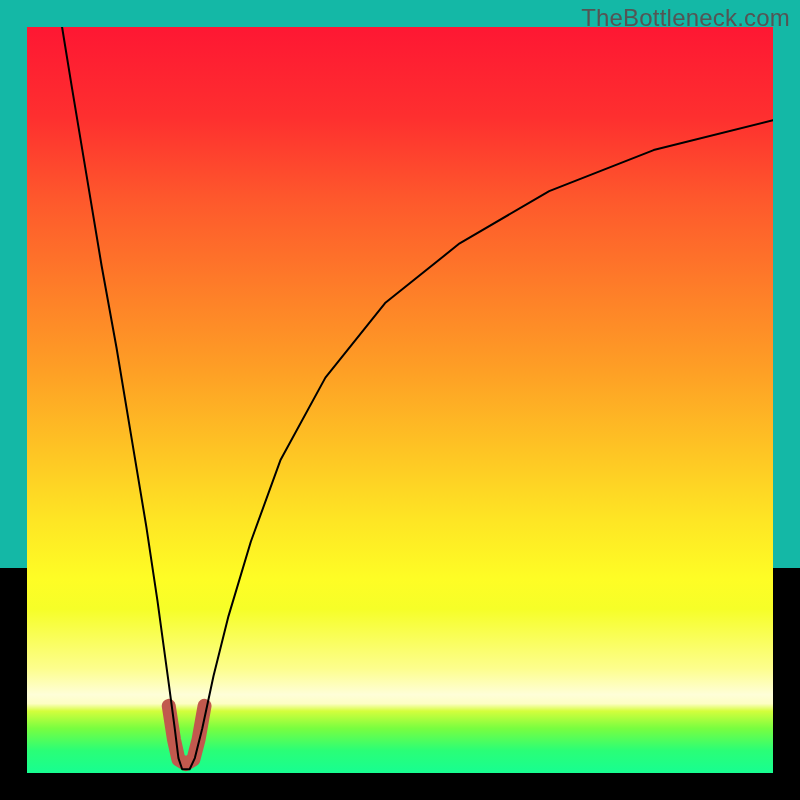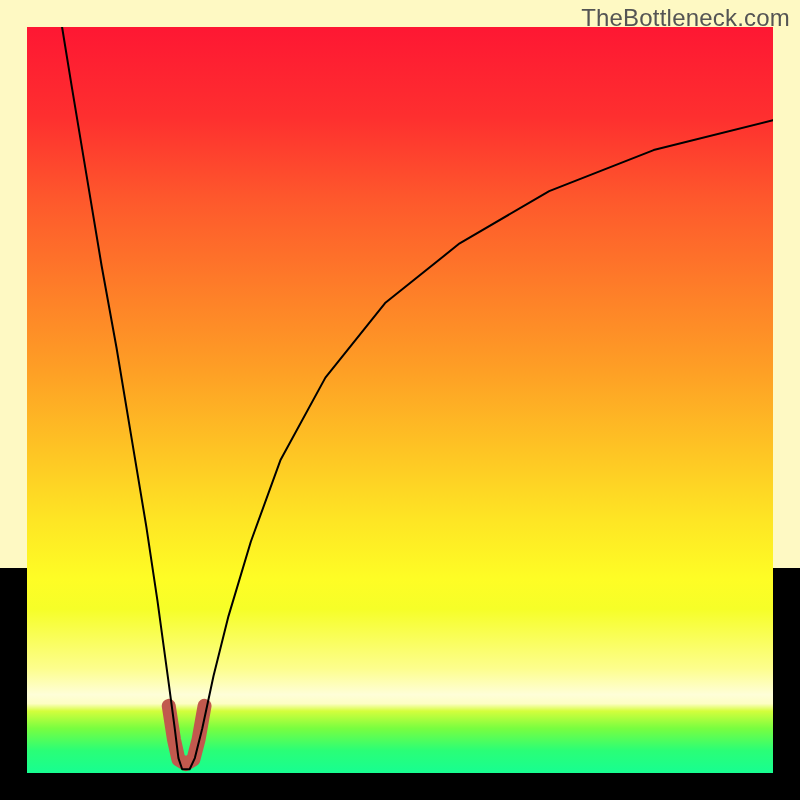--- a/index.html
+++ b/index.html
@@ -9,21 +9,21 @@
     height: 800px;
     background: #000;
     overflow: hidden;
   }
   .frame {
     position: absolute;
     top: 0;
     left: 0;
     width: 800px;
     height: 568px;
-    background: #fef9c3;
+    background: #14b8a6;
   }
   .plot {
     position: absolute;
     left: 27px;
     top: 27px;
     width: 746px;
     height: 746px;
   }
   .watermark {
     position: absolute;

